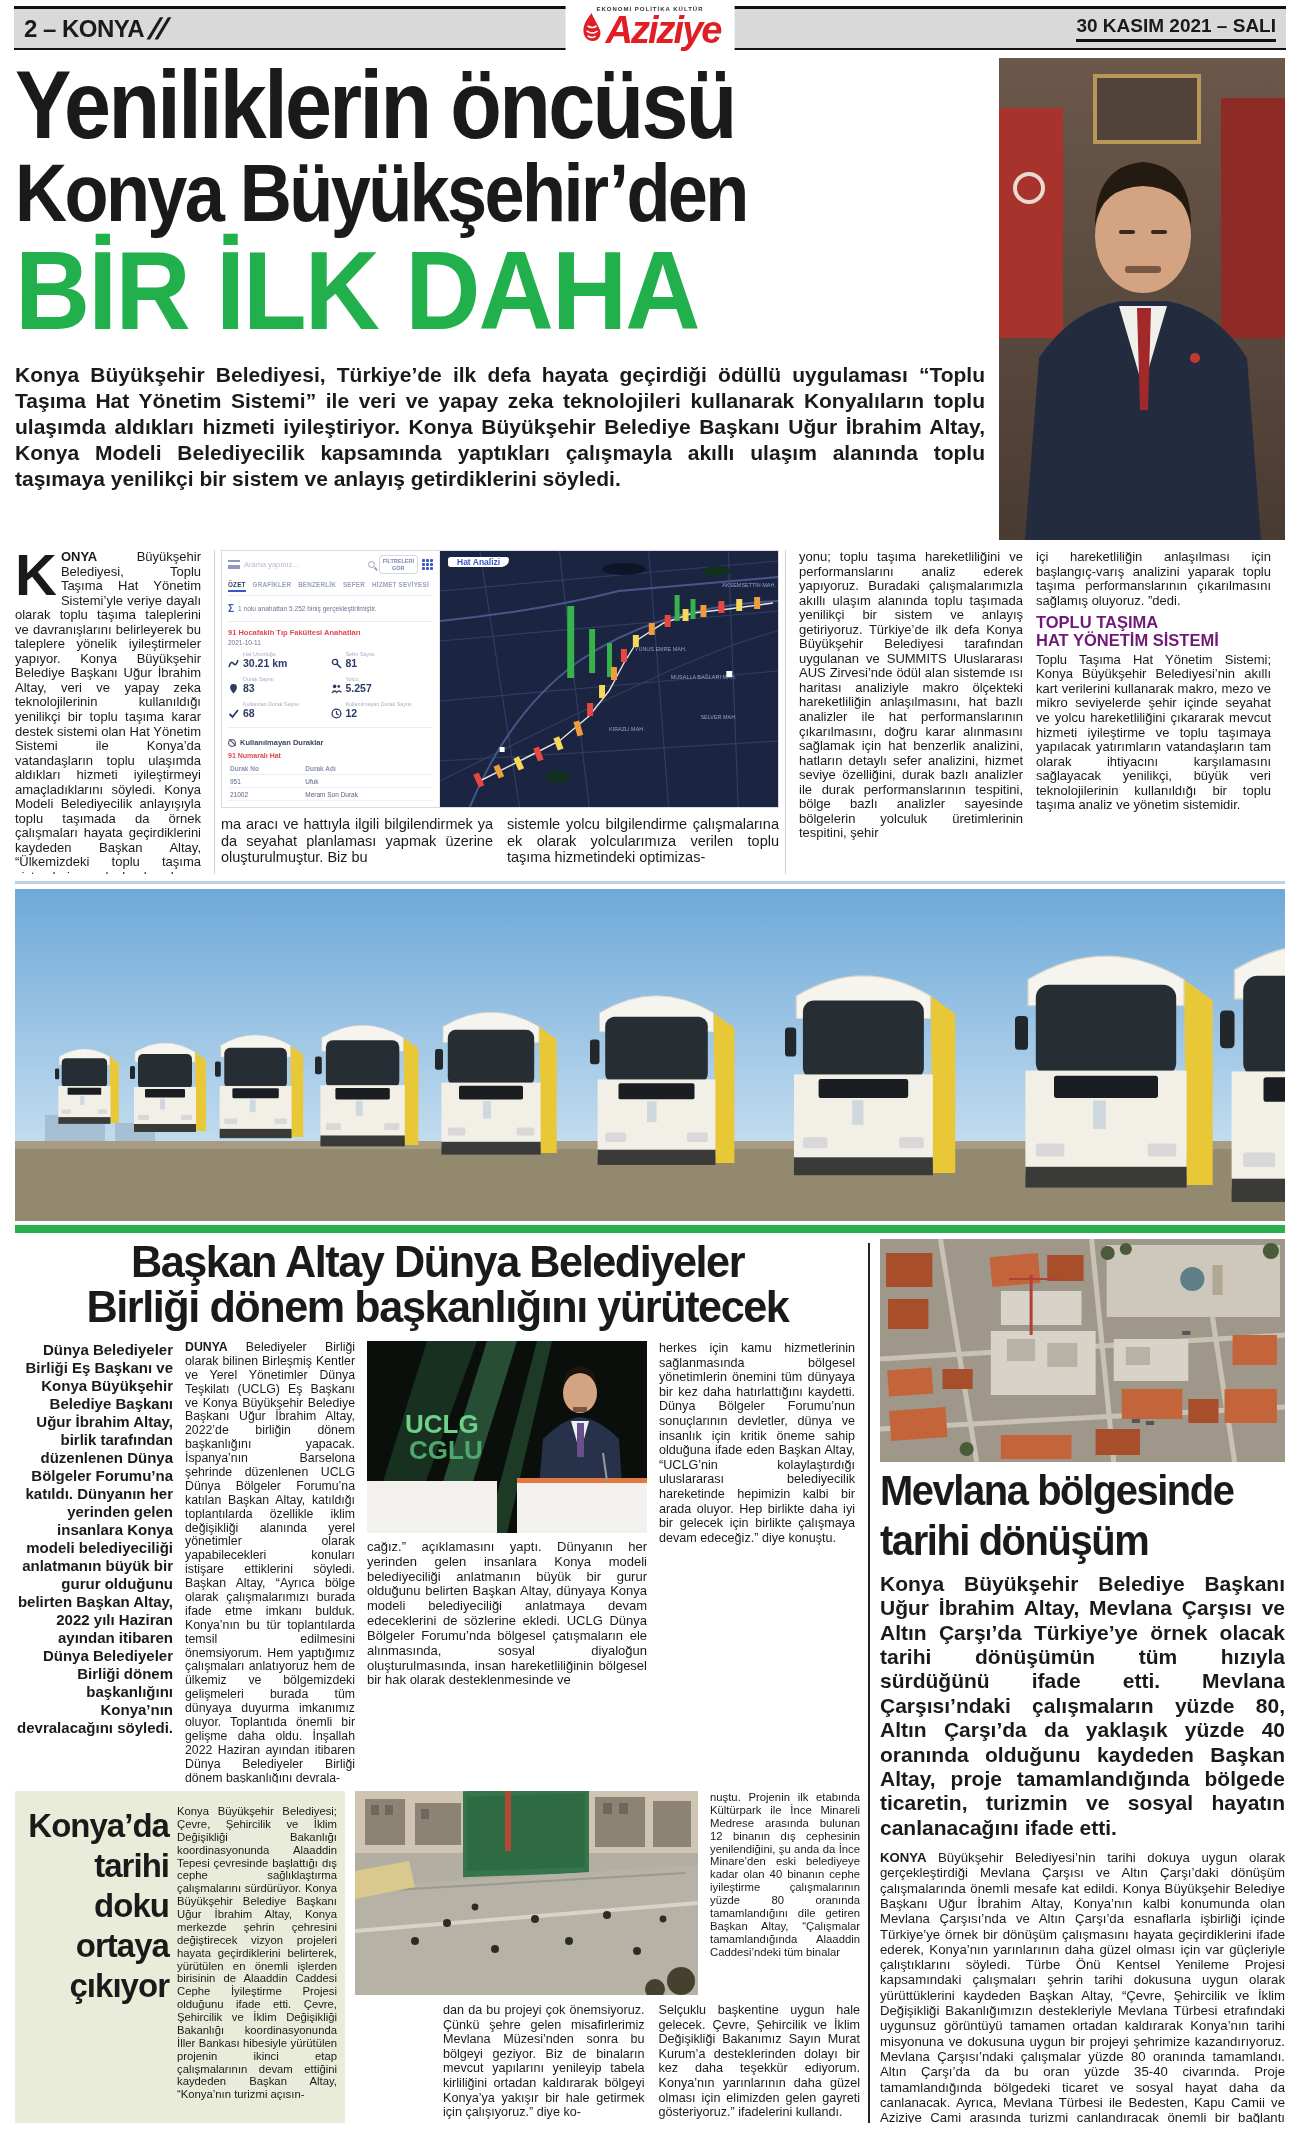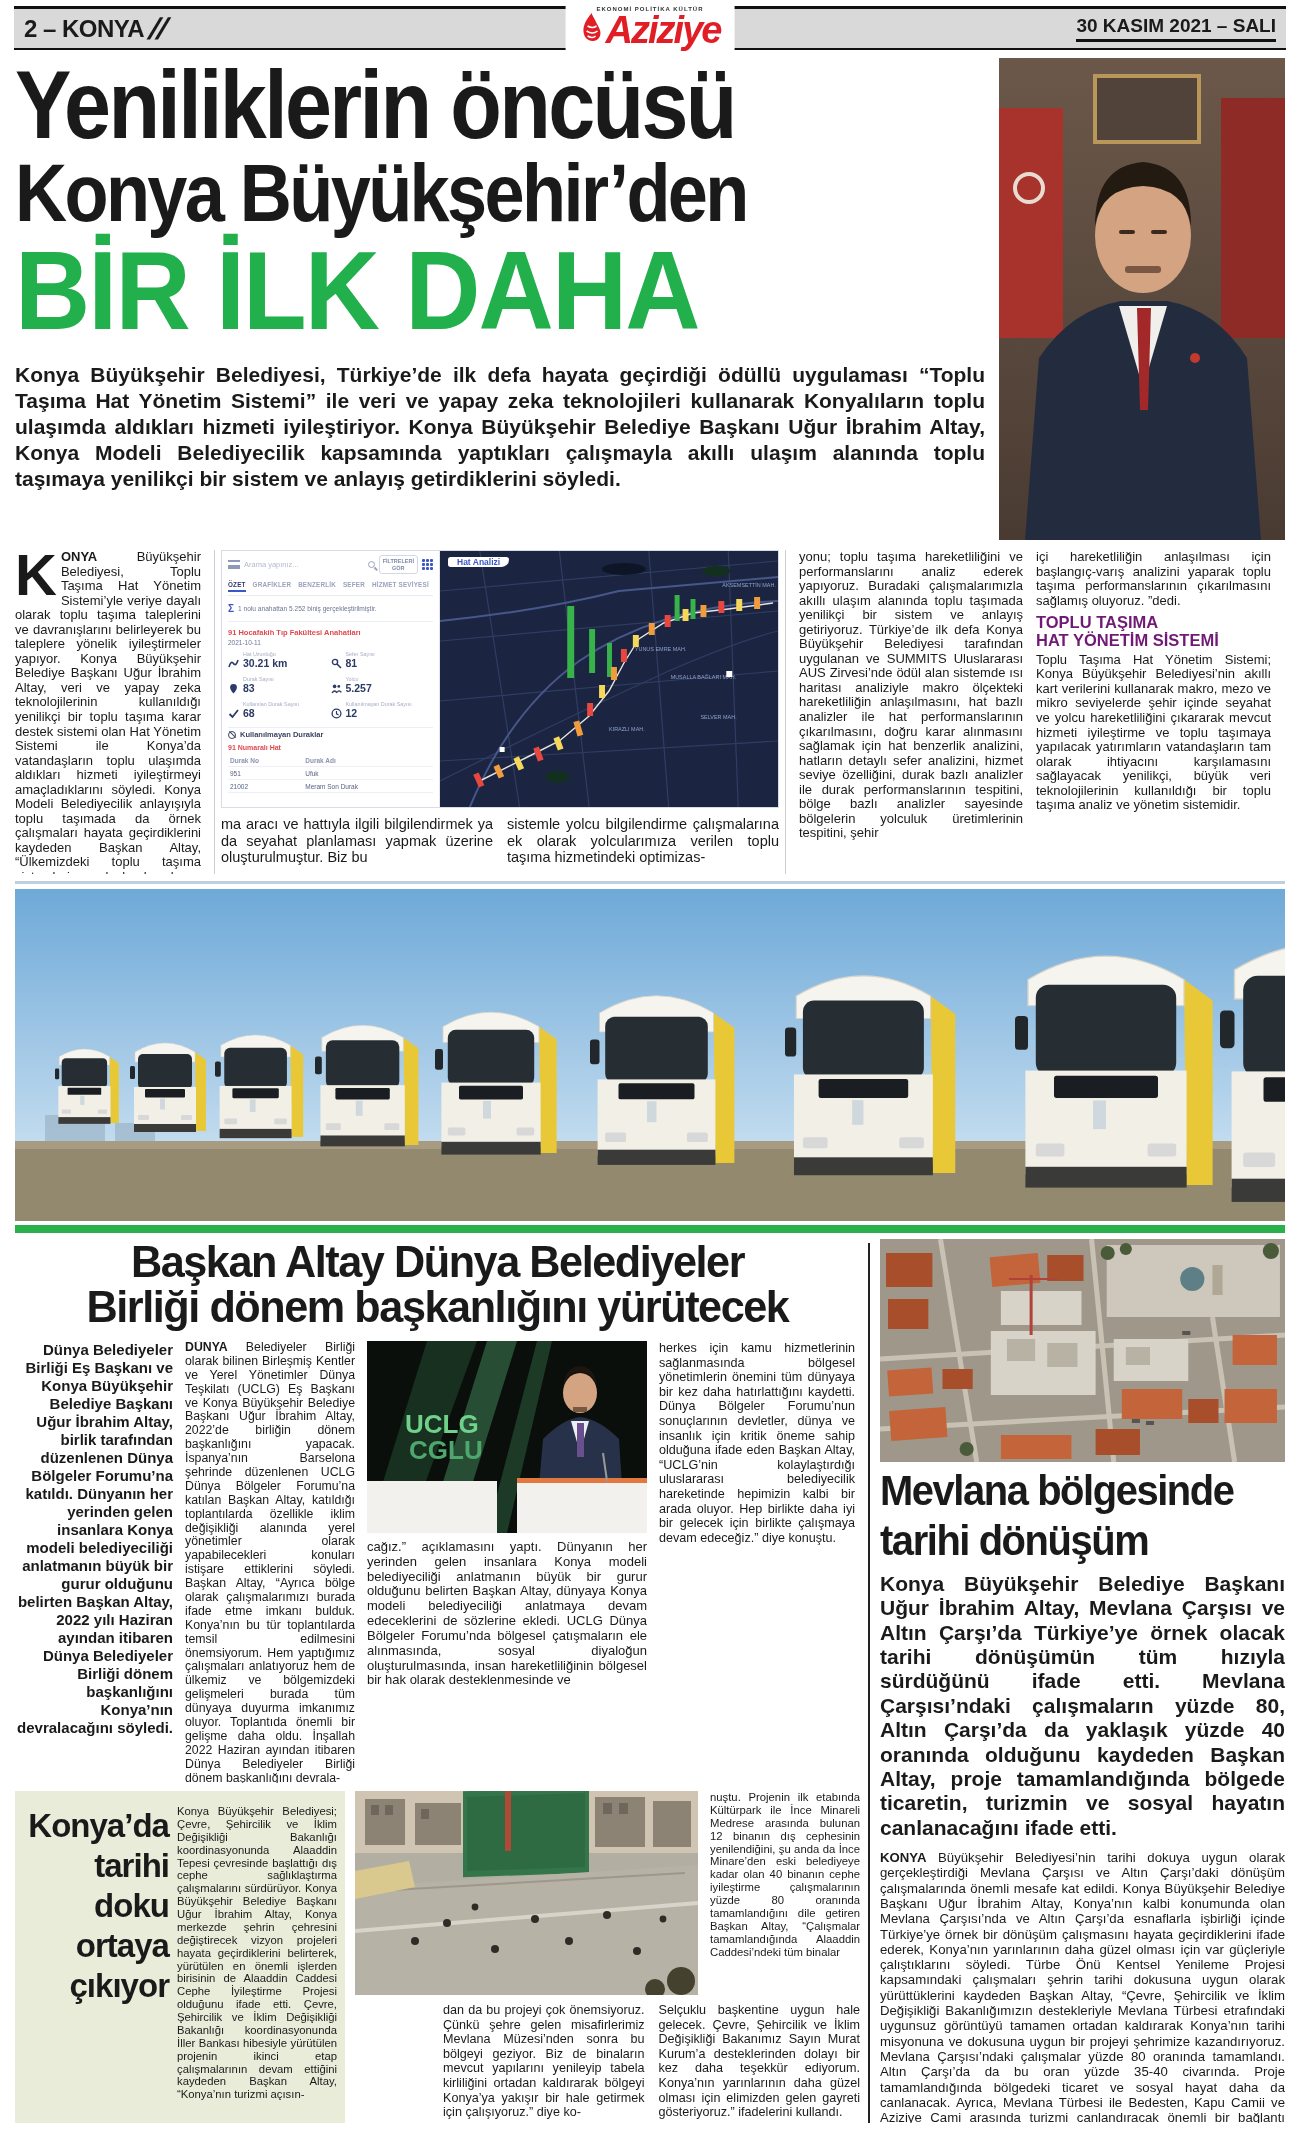--- a/index.html
+++ b/index.html
@@ -56,21 +56,21 @@
   .dash-tabs span.on{color:#2b3a66;border-bottom:2px solid #3b57c4;padding-bottom:2px;}
   .dash-sum{display:flex;gap:4px;align-items:center;margin:7px 0;font-size:6.6px;color:#6d7693;}
   .sigma{color:#3b57c4;font-size:10px;font-weight:bold;}
   .dash-route{color:#e0484f;font-size:7.5px;font-weight:bold;border-top:1px solid #eceef5;padding-top:6px;}
   .dash-date{font-size:6.5px;color:#6d7693;margin:2px 0 5px;}
   .stat-grid{display:grid;grid-template-columns:1fr 1fr;row-gap:7px;}
   .stat{display:flex;gap:4px;align-items:flex-end;}
   .stat svg{flex:none;margin-top:2px;}
   .stat-label{font-size:5.4px;color:#a8aec6;}
   .stat-value{font-size:10.5px;font-weight:bold;color:#2b3a66;}
-  .dash-sec{display:flex;align-items:center;gap:4px;font-size:7.5px;font-weight:bold;color:#3a4460;border-top:1px solid #eceef5;margin-top:8px;padding-top:2px;}
+  .dash-sec{display:flex;align-items:center;gap:4px;font-size:7.5px;font-weight:bold;color:#3a4460;border-top:1px solid #eceef5;margin-top:8px;padding-top:10px;}
   .noc{width:8px;height:8px;border:1.3px solid #3a4460;border-radius:50%;position:relative;flex:none;}
   .noc:after{content:"";position:absolute;left:-1px;top:2.6px;width:9px;height:1.3px;background:#3a4460;transform:rotate(45deg);}
   .dash-route2{color:#e0484f;font-size:7px;font-weight:bold;margin-top:5px;}
   .dash-tbl{width:100%;font-size:6.5px;color:#5c6residual580;margin-top:3px;border-collapse:collapse;}
   .dash-tbl td,.dash-tbl th{border-bottom:1px solid #eef0f6;padding:2.5px 2px;text-align:left;color:#596184;}
   .dash-tbl th{color:#8b93b2;font-weight:bold;}
   .dash-map{flex:1;position:relative;background:#1b2542;}
   .map-chip{position:absolute;left:8px;top:6px;background:#fff;border-radius:3px 3px 8px 3px;padding:0 9px;font-size:8.5px;font-weight:bold;color:#3b57c4;z-index:2;}
 
   

